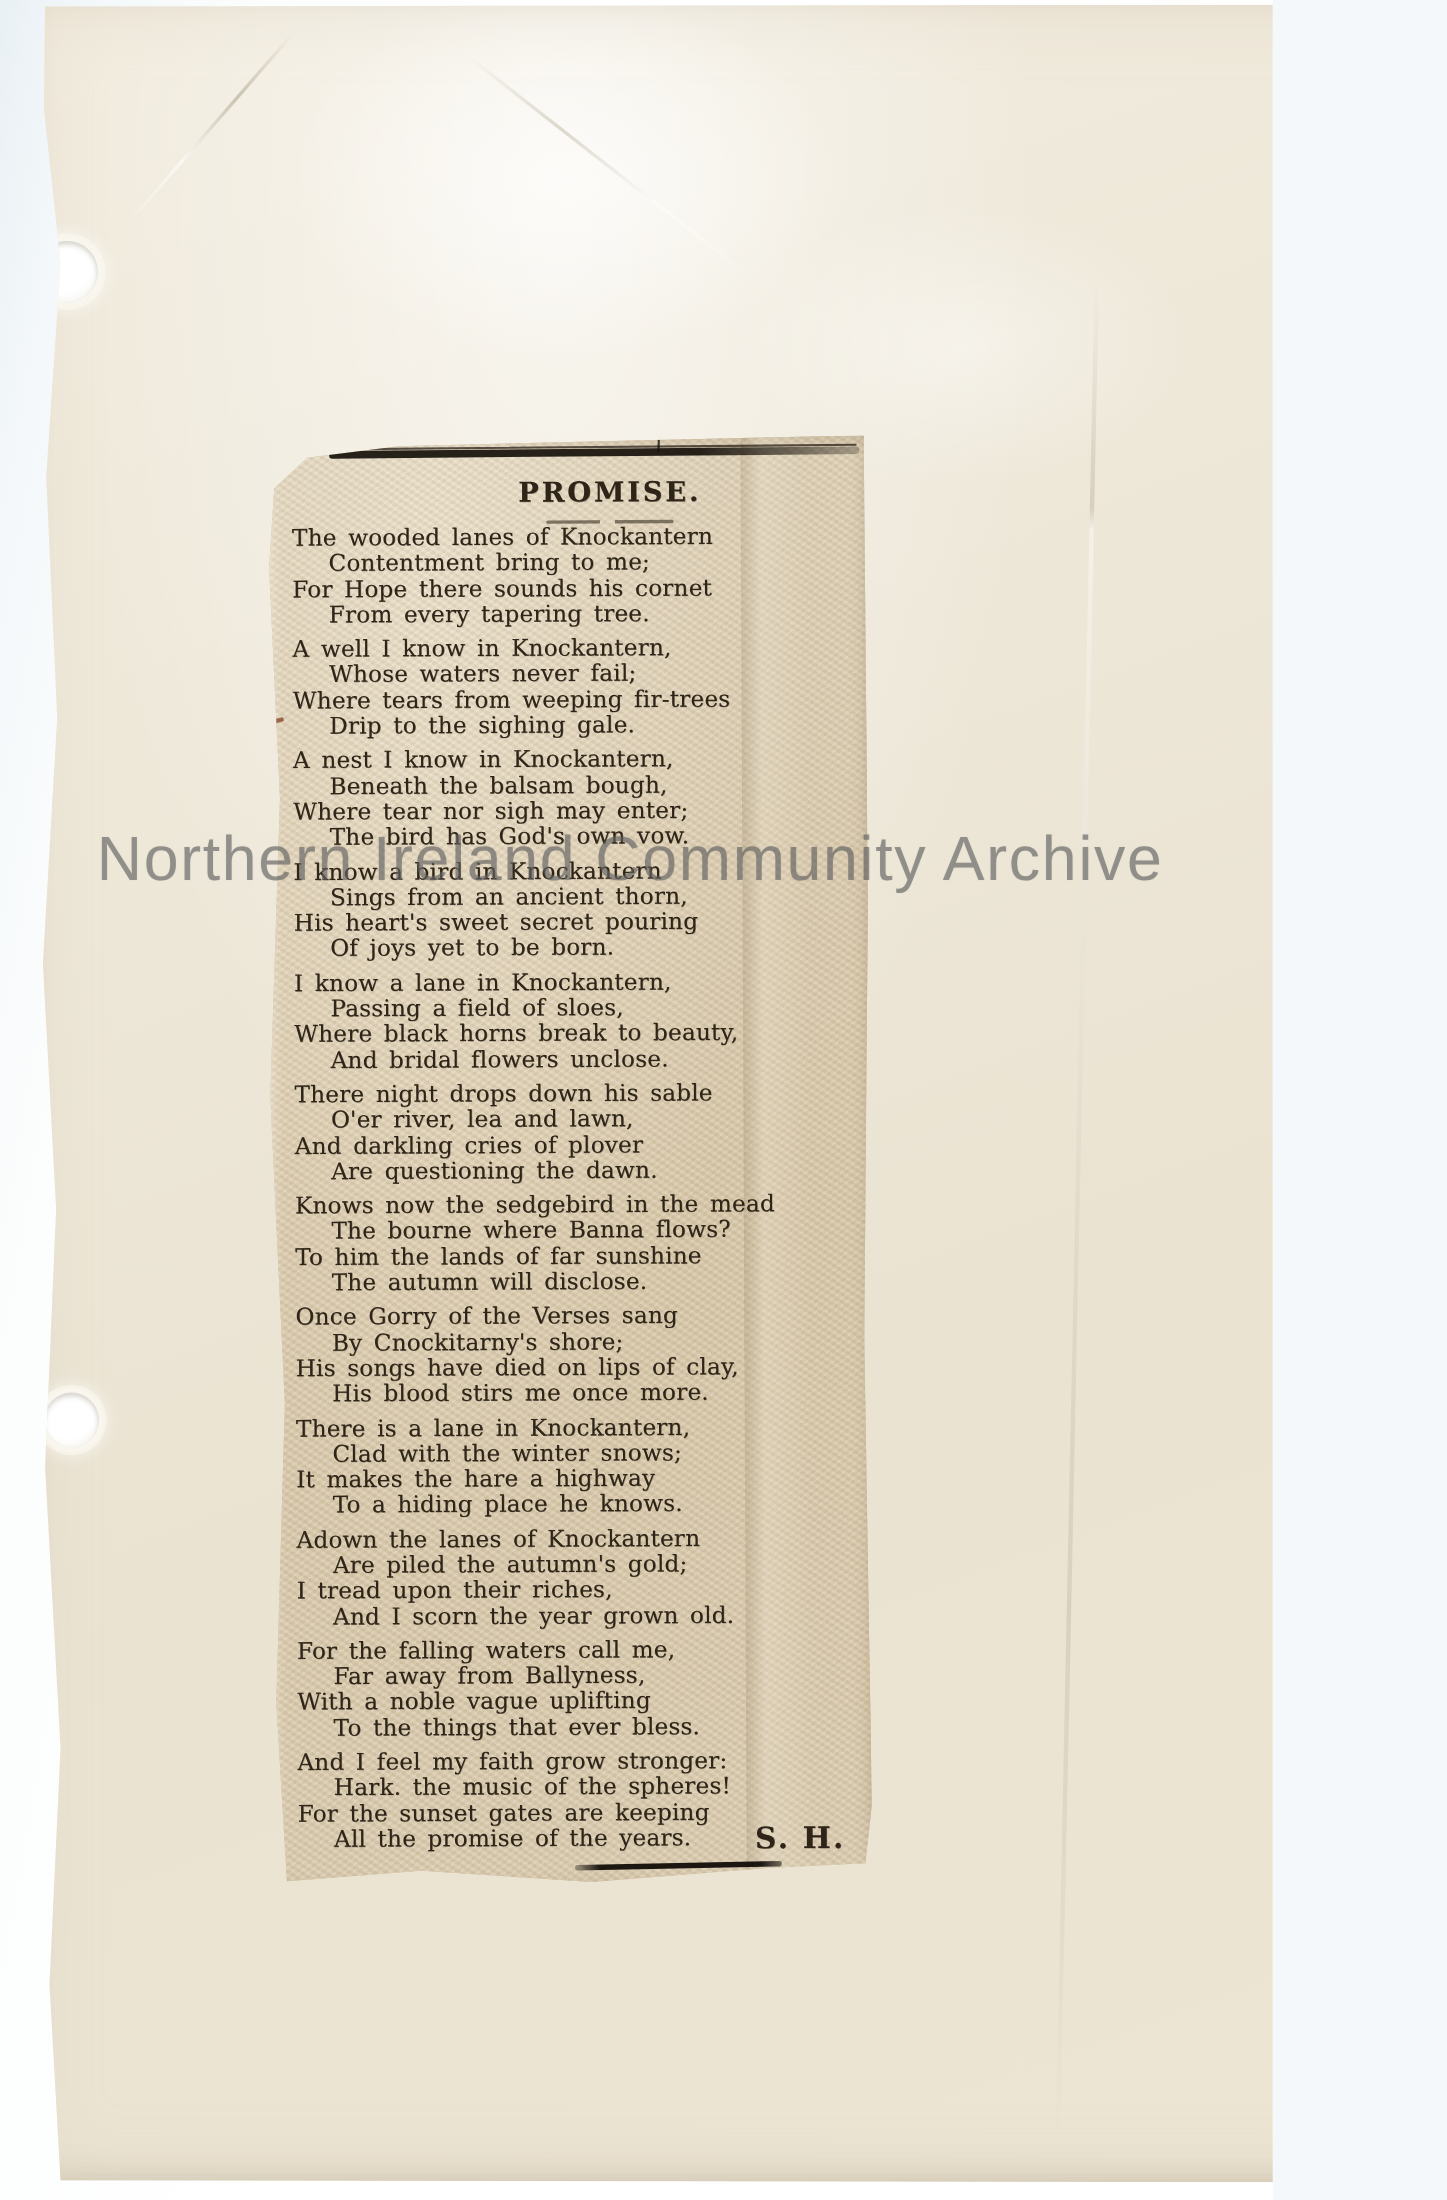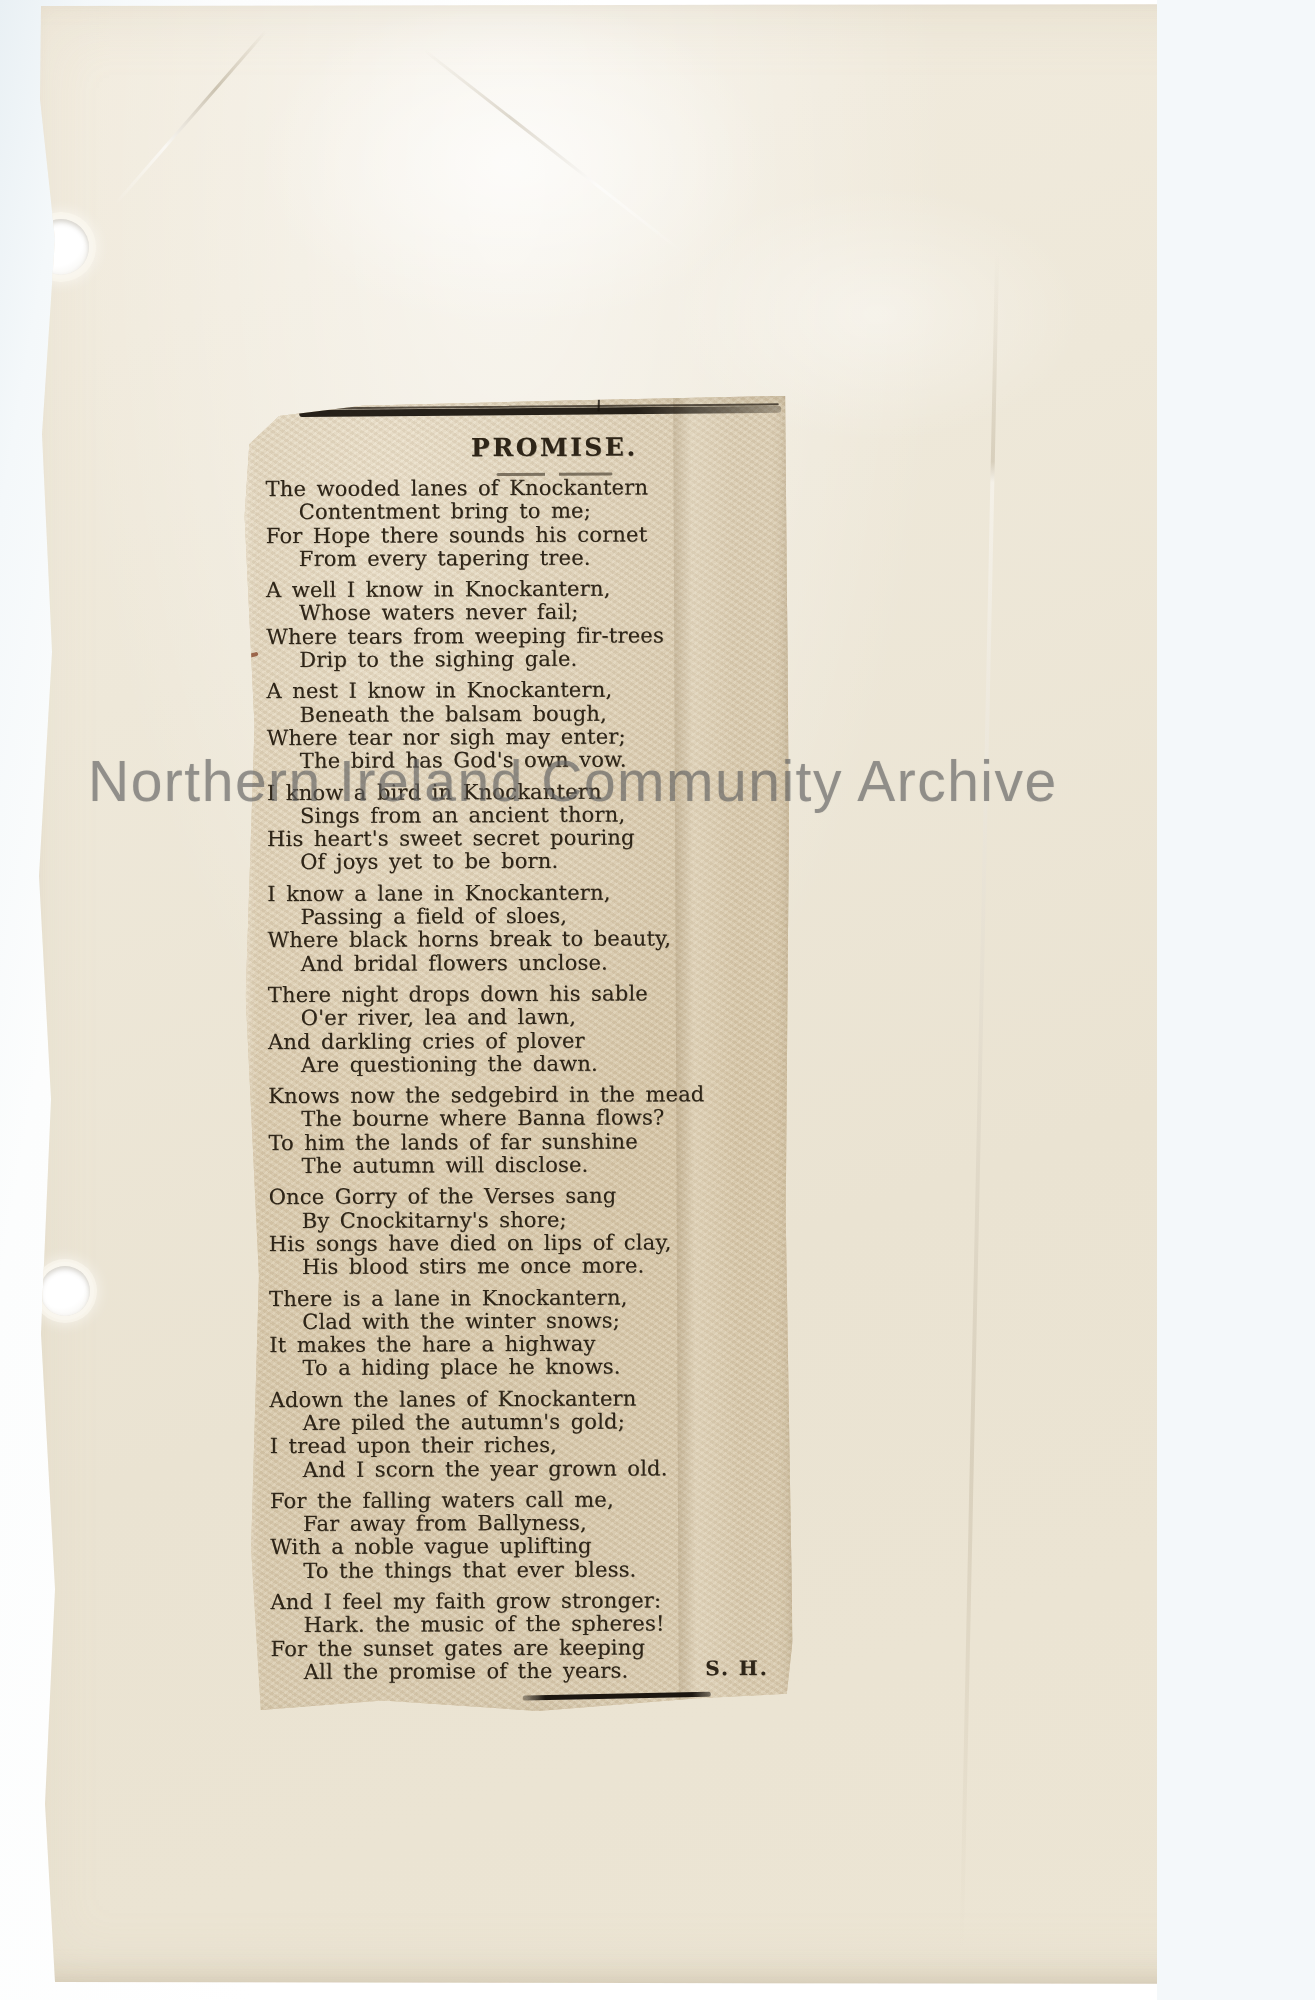--- a/index.html
+++ b/index.html
@@ -117,21 +117,21 @@
     position:absolute;left:28px;top:80px;right:24px;
     font-size:21px;line-height:23.3px;
     letter-spacing:0.2px;word-spacing:3.5px;white-space:nowrap;
     text-shadow:0.4px 0.4px 0.5px rgba(46,37,24,0.45);
   }
   .stanza{margin:0 0 8px 0;}
   .line{white-space:nowrap;}
   .line.indent{padding-left:33px;}
   .signature{
     position:absolute;top:1260px;right:24px;
-    font-size:20px;font-weight:bold;letter-spacing:2px;
+    font-size:27px;font-weight:bold;letter-spacing:2px;
     text-shadow:0.4px 0.4px 0.5px rgba(46,37,24,0.45);
   }
   .bottom-rule{
     position:absolute;left:280px;top:1297px;width:188px;height:4.5px;
     background:linear-gradient(90deg,rgba(18,13,8,0.3),rgba(18,13,8,0.95) 12% 90%,rgba(18,13,8,0.5));
     border-radius:2px;transform:rotate(-0.9deg);
   }
   
   .watermark{
     position:absolute;left:88px;top:748px;width:1160px;

